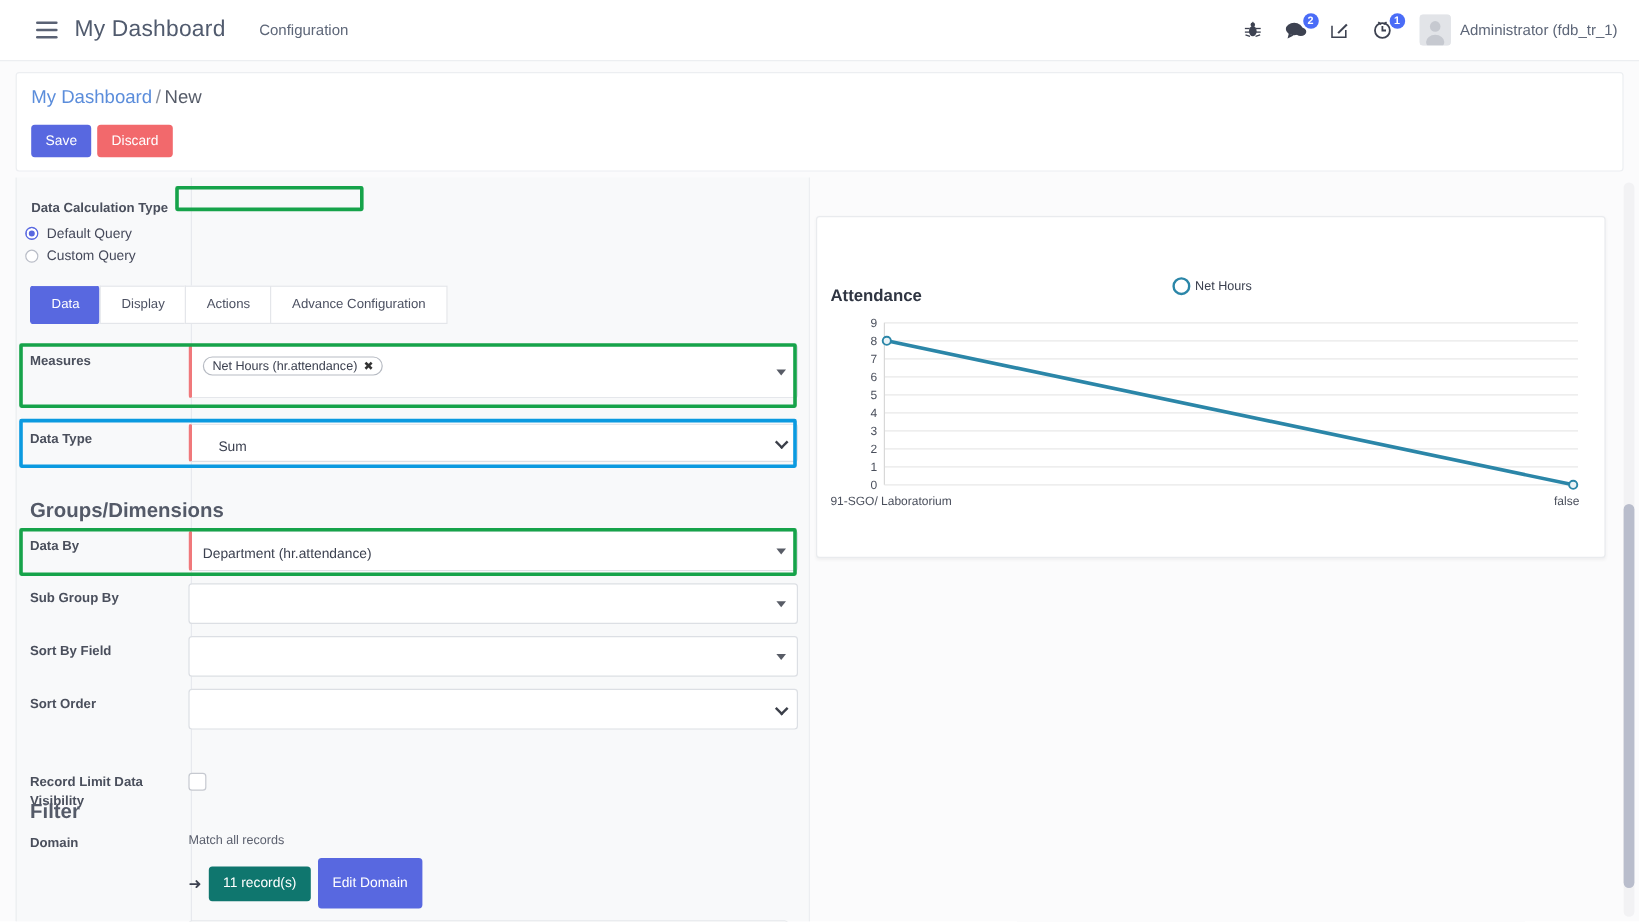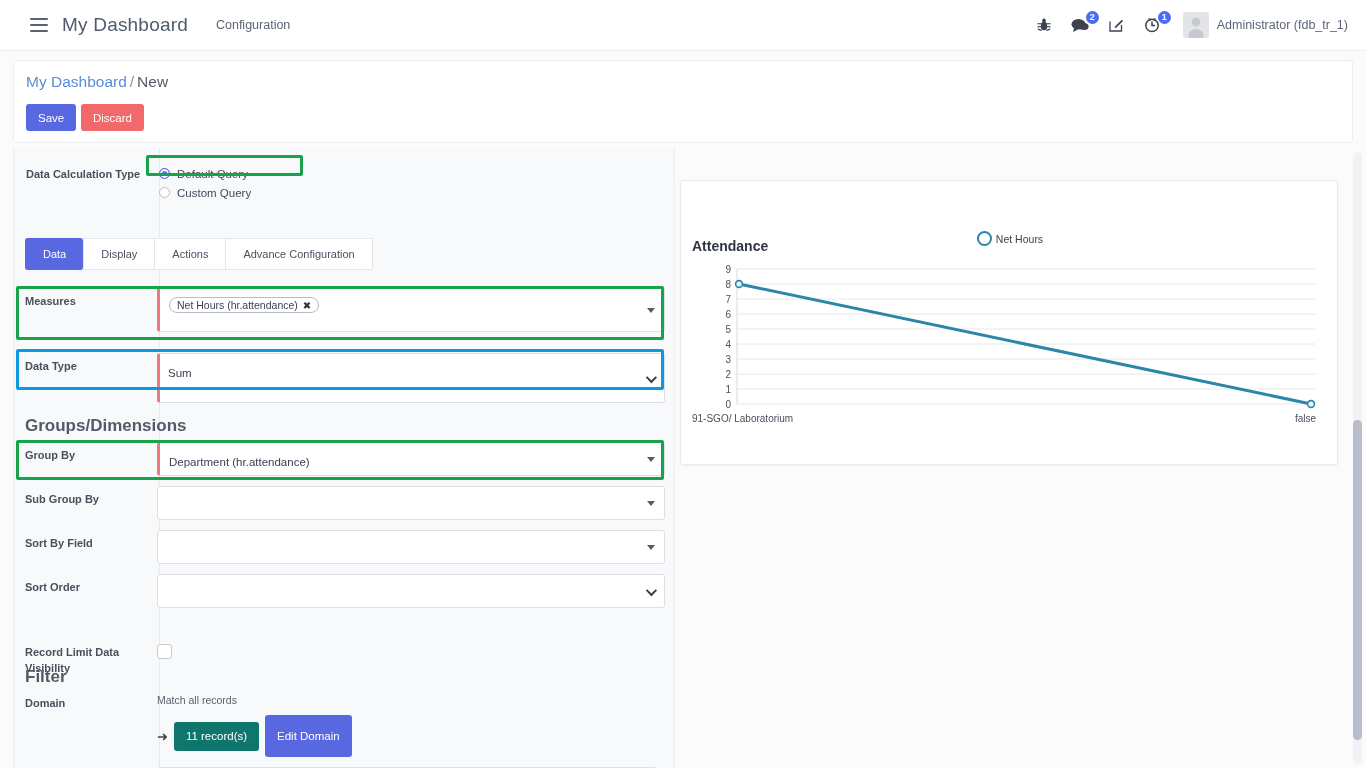--- a/index.html
+++ b/index.html
@@ -65,21 +65,21 @@
   }
   .btn-save { background: #5868e0; position: absolute; top: 43px; left: 12px; min-width: 49px; }
   .btn-discard { background: #f2696c; position: absolute; top: 43px; left: 67px; min-width: 56px; }
 
   
   .formpanel {
     position: absolute; top: 148px; left: 13px; width: 662px; height: 620px;
     background: #f8f9fa; border-left: 1px solid #eceef1; border-right: 1px solid #eceef1;
     overflow: hidden;
   }
-  .row { display: flex; align-items: flex-start; }
+  .row { display: flex; align-items: flex-start; flex-direction: column; }
   .lbl {
     width: 138px; flex: none; font-size: 11px; color: #4a4f5c; font-weight: bold;
     padding-top: 6px; padding-left: 12px; line-height: 15px;
   }
   .ctl { flex: 1; padding-right: 12px; }
 
   .radio-area { padding-top: 3px; }
   .radio-line { display: flex; align-items: center; height: 19px; cursor: pointer; }
   .radio {
     width: 11px; height: 11px; border-radius: 50%; border: 1px solid #b9bdc7;
@@ -273,32 +273,32 @@
         </span>
         <span class="caret-tri"></span>
       </div>
     </div>
   </div>
   <div class="hl-box-green" style="left:16px; top:286px; width:648px; height:54px;"></div>
 
   <div class="field-row" style="top:353px; height:36px;">
     <div class="lbl" style="padding-top:6px;">Data Type</div>
     <div class="ctl" style="padding-left:6px; padding-right:10px;">
-      <div class="input-shell" style="height:50px; padding:9px 8px;">
+      <div class="input-shell" style="height:32px; padding:9px 22px;">
         <span class="sel-val">Sum</span>
         <span class="caret-chev"></span>
       </div>
     </div>
   </div>
   <div class="hl-box-blue" style="left:16px; top:349px; width:648px; height:41px;"></div>
 
   <div style="position:absolute; left:25px; top:416px;" class="section-title">Groups/Dimensions</div>
 
   <div class="field-row" style="top:442px; height:36px;">
-    <div class="lbl" style="padding-top:6px;">Group By</div>
+    <div class="lbl" style="padding-top:6px;">Data By</div>
     <div class="ctl" style="padding-left:6px; padding-right:10px;">
       <div class="input-shell" style="height:34px; padding:9px 9px;">
         <span class="sel-val">Department (hr.attendance)</span>
         <span class="caret-tri"></span>
       </div>
     </div>
   </div>
   <div class="hl-box-green" style="left:16px; top:440px; width:648px; height:40px;"></div>
 
   <div class="field-row" style="top:486px; height:34px;">

